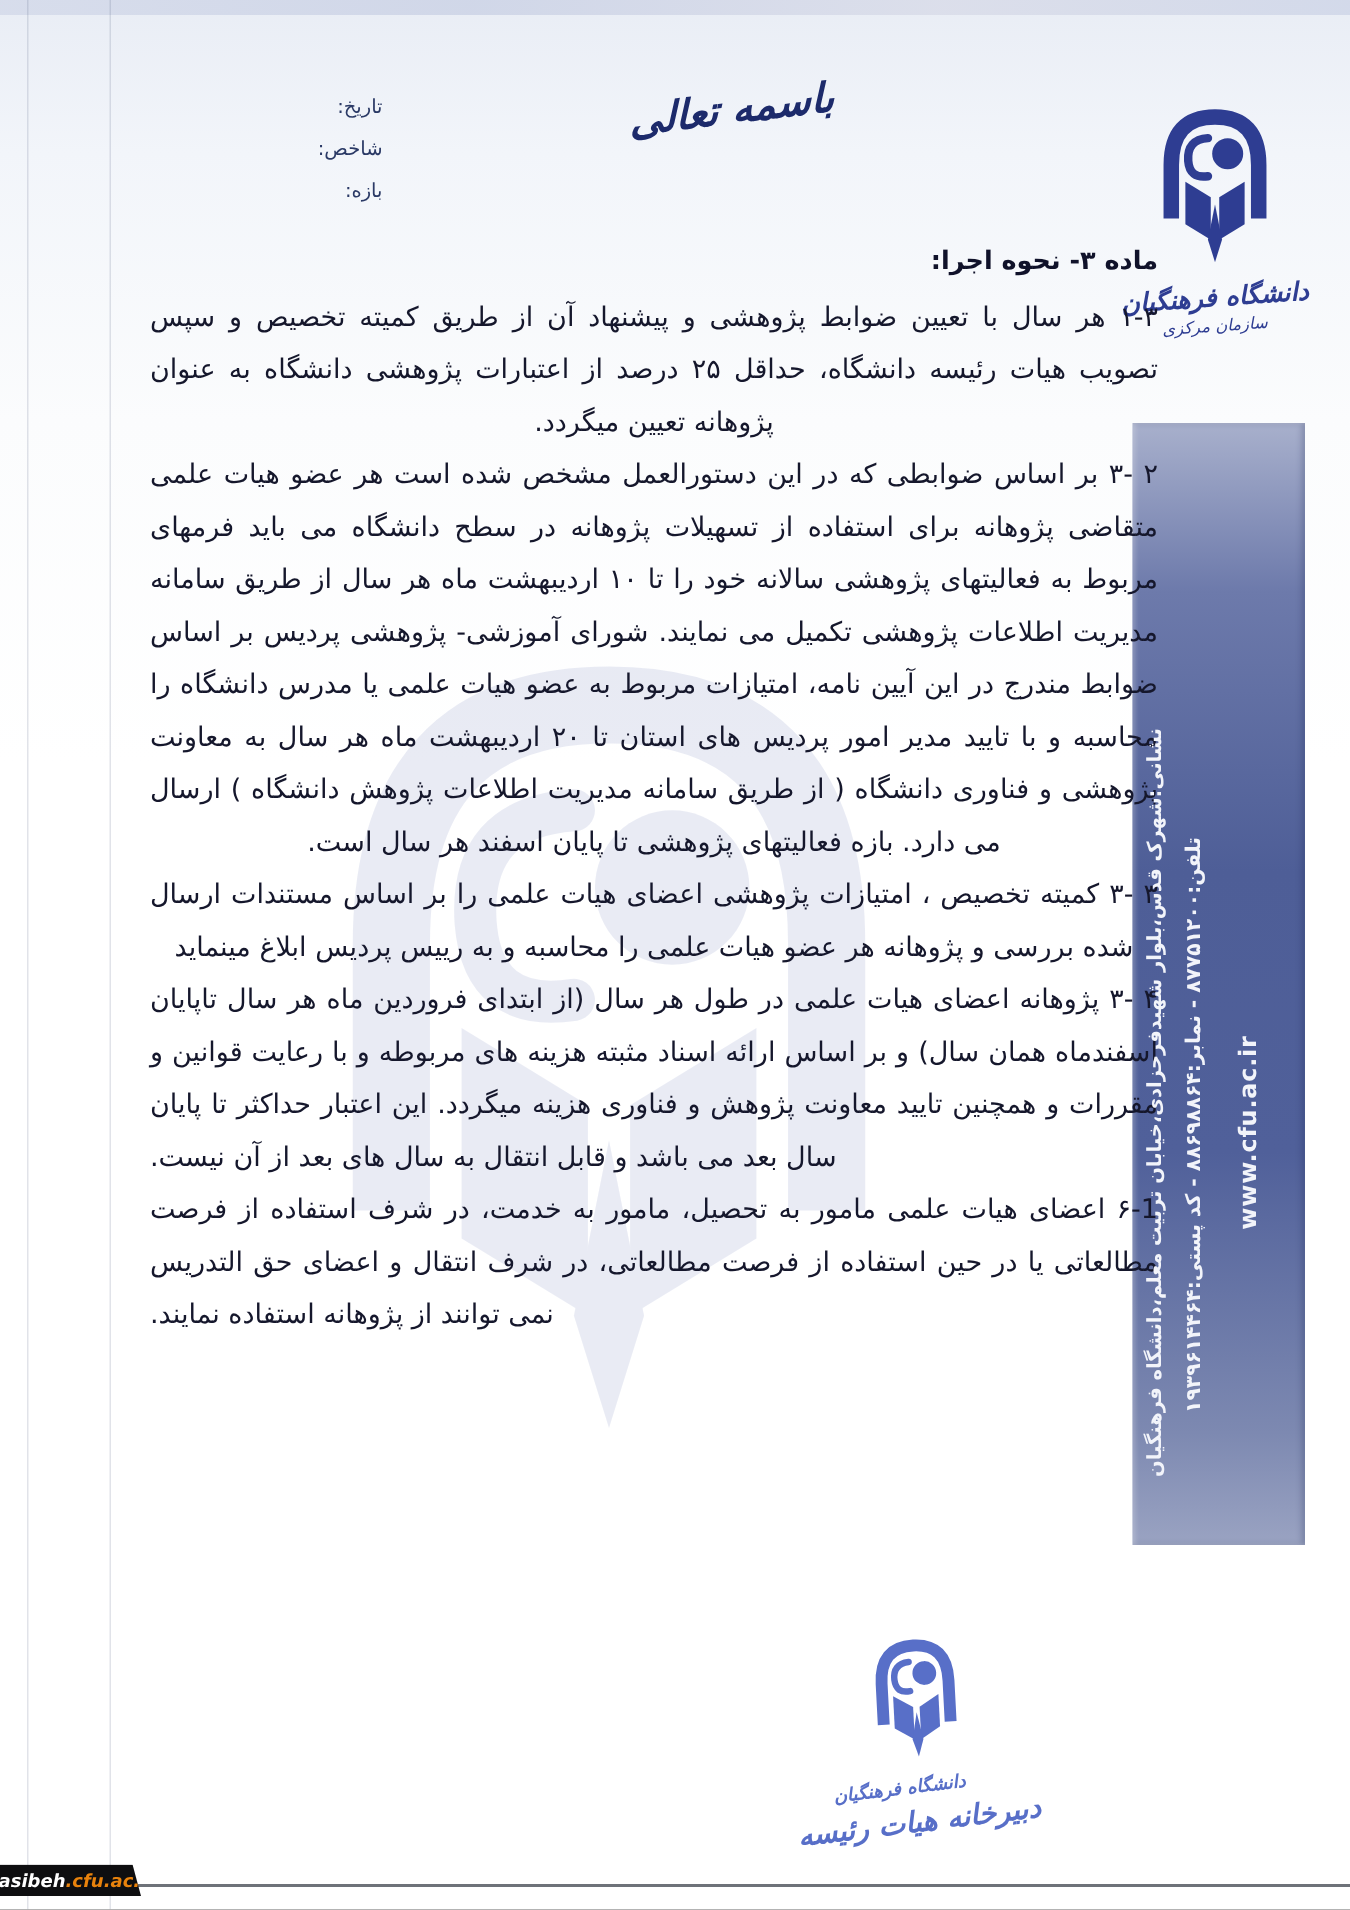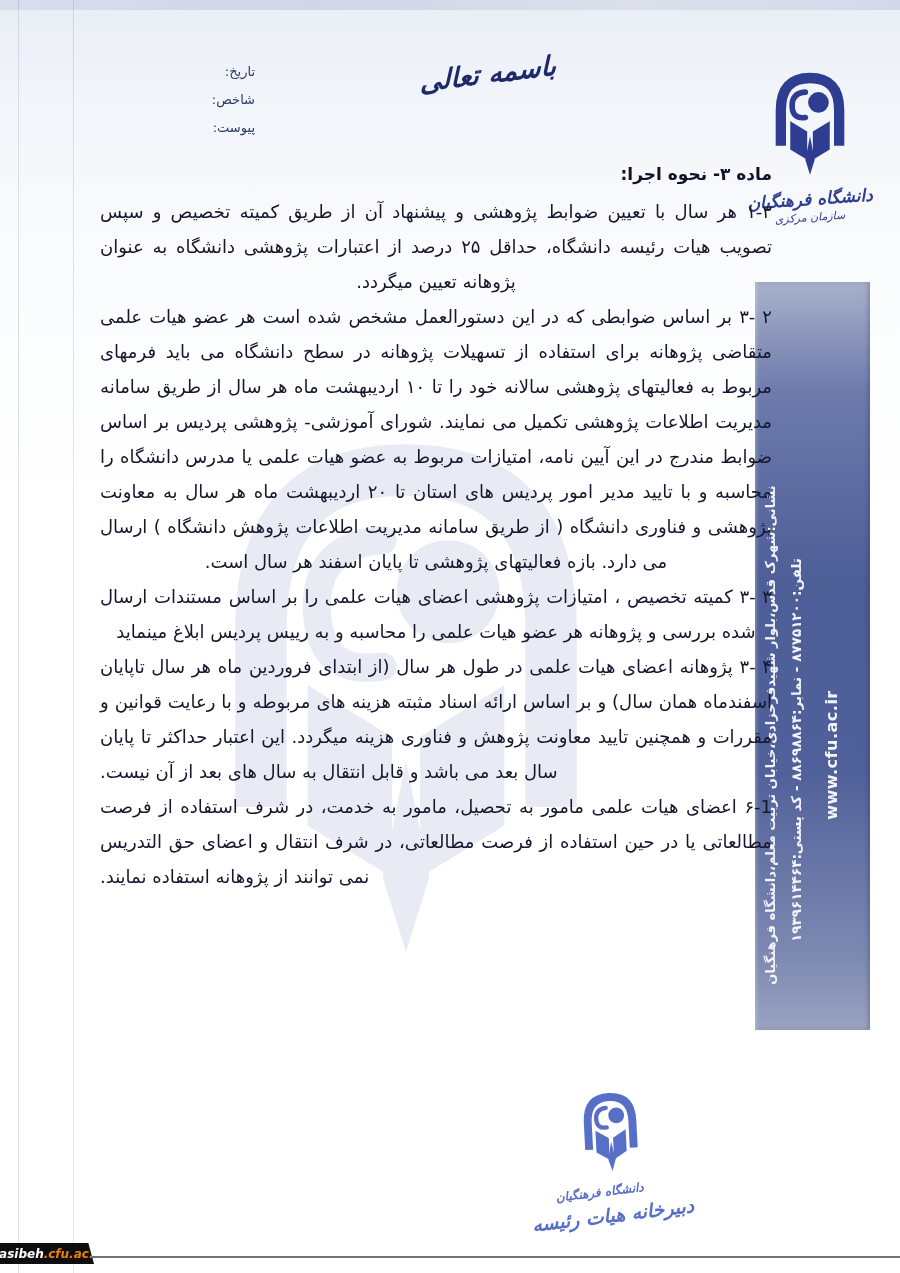--- a/index.html
+++ b/index.html
@@ -86,21 +86,21 @@
 
   <div class="watermark">
     <svg viewBox="0 0 100 124" preserveAspectRatio="xMidYMid meet">
         <use href="#cfu-logo"></use>
       </svg>
   </div>
 
   <div class="meta">
     <div>تاریخ:</div>
     <div>شاخص:</div>
-    <div>پیوست:</div>
+    <div>بازه:</div>
   </div>
 
   <div class="bismillah">باسمه تعالی</div>
 
   <div class="logo-block">
     <svg class="emblem" viewBox="0 0 100 124">
         <use href="#cfu-logo"></use>
       </svg>
     <div class="logo-org">دانشگاه فرهنگیان</div>
     <div class="logo-sub">سازمان مرکزی</div>

